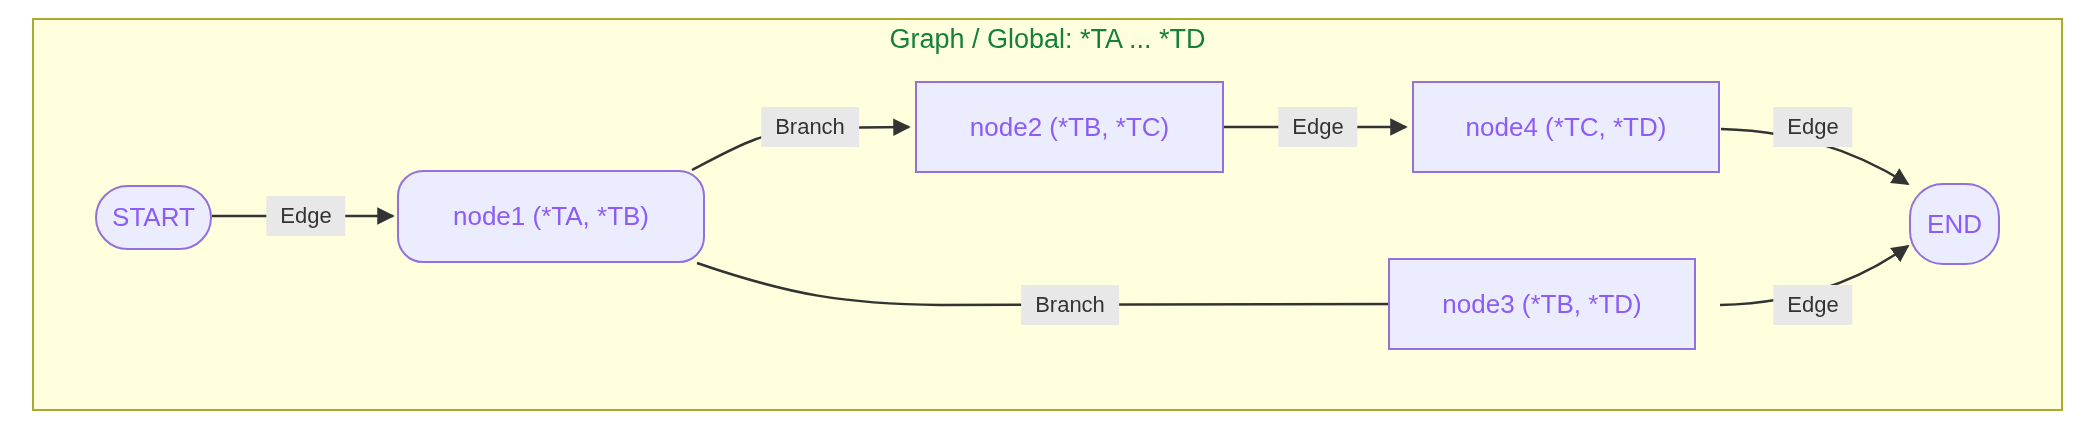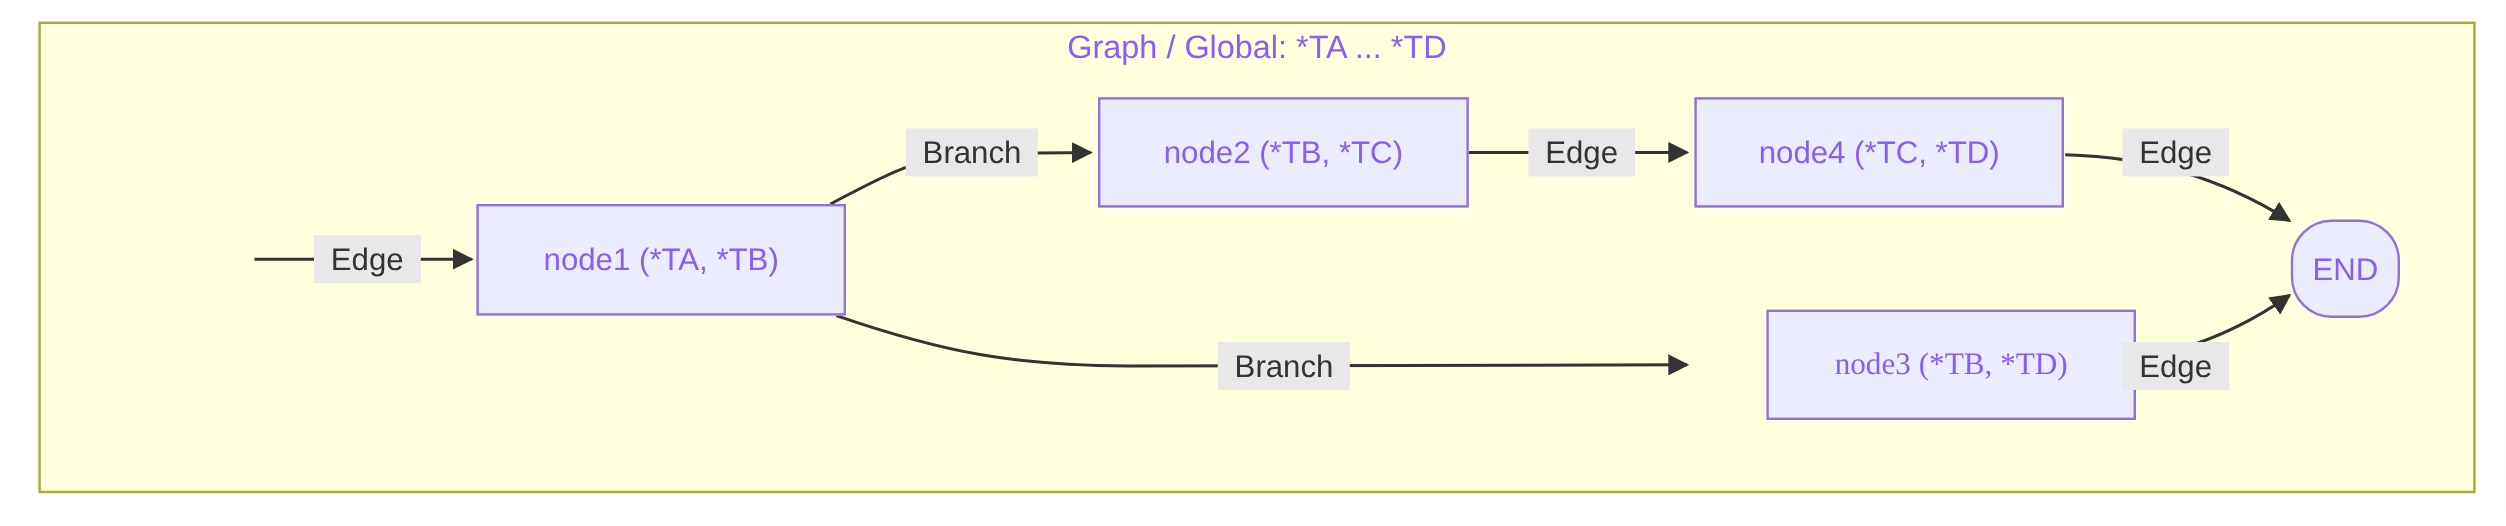--- a/index.html
+++ b/index.html
@@ -25,21 +25,21 @@
     border: 2px solid #aaaa33;
     box-sizing: border-box;
   }
   .cluster-title {
     position: absolute;
     left: 32px;
     top: 24px;
     width: 2031px;
     text-align: center;
     font-size: 27px;
-    color: #8b5cf6;
+    color: #15803d;
     white-space: nowrap;
   }
   
   #edges {
     position: absolute;
     left: 0;
     top: 0;
     width: 2088px;
     height: 438px;
   }
@@ -51,32 +51,32 @@
     border: 2px solid #9370db;
     display: flex;
     align-items: center;
     justify-content: center;
     font-size: 26px;
     color: #8b5cf6;
     white-space: nowrap;
   }
   .stadium { border-radius: 34px; }
   #n-start { left: 95px;  top: 185px; width: 117px; height: 65px; }
-  #n-node1 { left: 397px; top: 170px; width: 308px; height: 93px; }
+  #n-node1 { left: 397px; top: 170px; width: 308px; height: 93px; border-radius: 26px; }
   #n-node2 { left: 915px; top: 81px;  width: 309px; height: 92px; }
   #n-node4 { left: 1412px; top: 81px; width: 308px; height: 92px; align-items: center; }
-  #n-node3 { left: 1472px; top: 258px; width: 308px; height: 92px; font-family: Liberation Serif, serif; }
+  #n-node3 { left: 1388px; top: 258px; width: 308px; height: 92px; }
   #n-end   { left: 1909px; top: 183px; width: 91px; height: 82px; }
   
   .edge-label {
     position: absolute;
     transform: translate(-50%, -50%);
     background: #e8e8e8;
     color: #333333;
-    font-size: 26px;
+    font-size: 22px;
     line-height: 36px;
     padding: 2px 14px;
     white-space: nowrap;
   }
   #el-0 { left: 306px;  top: 216px; }
   #el-1 { left: 810px;  top: 127px; }
   #el-2 { left: 1318px; top: 127px; }
   #el-3 { left: 1070px; top: 305px; }
   #el-4 { left: 1813px; top: 127px; }
   #el-5 { left: 1813px; top: 305px; }
@@ -98,20 +98,23 @@
     <g fill="none" stroke="#333333" stroke-width="2.5">
       <path d="M 212 216 L 393 216" marker-end="url(#arrow)"></path>
       <path d="M 692 170 C 740 145 760 132 812 128 L 909 127" marker-end="url(#arrow)"></path>
       <path d="M 1224 127 L 1406 127" marker-end="url(#arrow)"></path>
       <path d="M 697 263 C 790 295 845 304 940 305 L 1406 304" marker-end="url(#arrow)"></path>
       <path d="M 1721 129 C 1790 131 1849 147 1908 184" marker-end="url(#arrow)"></path>
       <path d="M 1720 305 C 1790 303 1850 287 1908 246" marker-end="url(#arrow)"></path>
     </g>
   </svg>
 
+  <div id="n-start" class="node stadium">
+    <span>START</span>
+  </div>
   <div id="n-node1" class="node">
     <span>node1 (*TA, *TB)</span>
   </div>
   <div id="n-node2" class="node">
     <span>node2 (*TB, *TC)</span>
   </div>
   <div id="n-node4" class="node">
     <span>node4 (*TC, *TD)</span>
   </div>
   <div id="n-node3" class="node">

